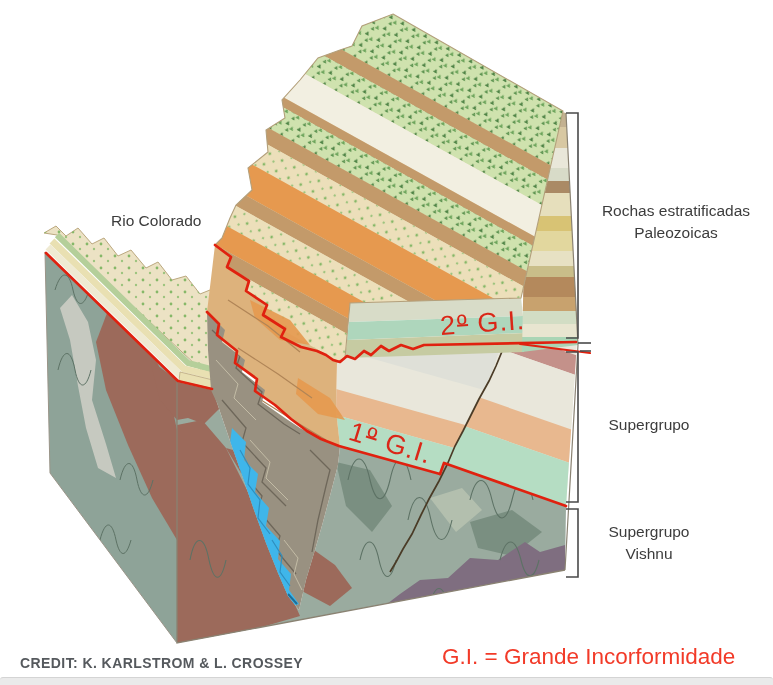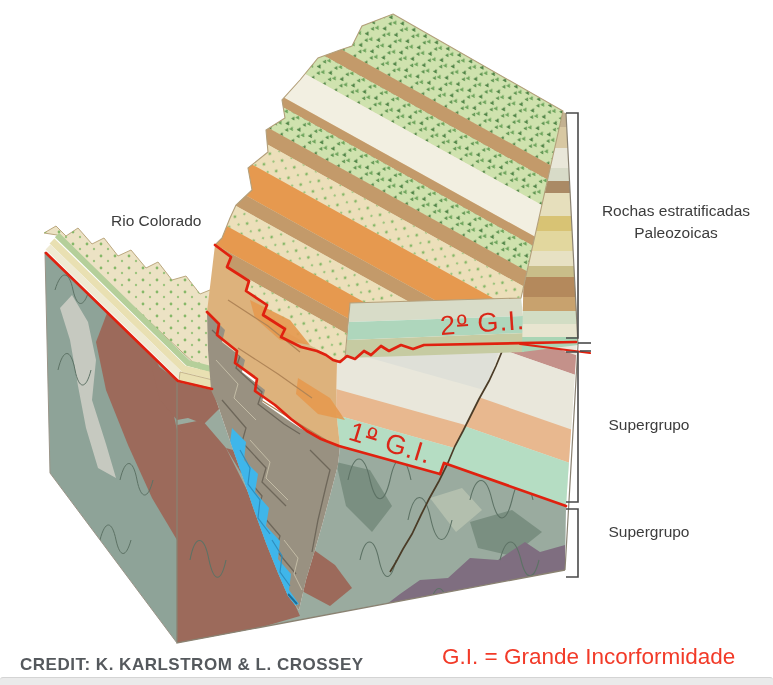--- a/index.html
+++ b/index.html
@@ -5,21 +5,21 @@
   html,body{margin:0;padding:0;background:#ffffff;}
   .stage{position:relative;width:773px;height:685px;background:#ffffff;overflow:hidden;
          font-family:"Liberation Sans",sans-serif;}
   .stage svg{position:absolute;left:0;top:0;}
   .lbl{position:absolute;color:#3c3c3c;font-size:15.5px;line-height:22px;text-align:center;}
   .lbl.single{text-align:center;}
   .gi{position:absolute;color:#da2718;font-size:27px;letter-spacing:1px;white-space:nowrap;}
   .gi .ord{position:relative;display:inline-block;padding:0 1px;}
   .gi .ord::after{content:"";position:absolute;left:1px;right:1px;top:0.56em;border-top:2.5px solid currentColor;}
   .legend{position:absolute;color:#f23a28;font-size:22.5px;white-space:nowrap;}
-  .credit{position:absolute;color:#55595d;font-size:17px;font-weight:bold;letter-spacing:0.03em;white-space:nowrap;}
+  .credit{position:absolute;color:#55595d;font-size:14px;font-weight:bold;letter-spacing:0.03em;white-space:nowrap;}
   .bottombar{position:absolute;left:0;right:0;bottom:0;height:7px;background:#eaeaea;border-top:1px solid #d4d4d4;border-radius:3px 3px 0 0;}
 </style>
 </head>
 <body>
 
 <div class="stage">
 
 <svg width="773" height="685" viewBox="0 0 773 685">
   <defs>
     <pattern id="forest" width="13" height="13" patternUnits="userSpaceOnUse">
@@ -246,20 +246,21 @@
   <div>Rochas estratificadas</div>
   <div>Paleozoicas</div>
 </div>
 
 <div class="lbl" style="left:559px;top:414px;width:180px;">
   <div>Supergrupo</div>
 </div>
 
 <div class="lbl" style="left:559px;top:521px;width:180px;">
   <div>Supergrupo</div>
+  <div>Vishnu</div>
 </div>
 
 <div class="gi" style="left:440px;top:308px;transform:rotate(-4deg);">
   <span>2</span><span class="ord">º</span><span> G.I.</span>
 </div>
 
 <div class="gi" style="left:348px;top:428px;transform:rotate(17deg);">
   <span>1</span><span class="ord">º</span><span> G.I.</span>
 </div>
 

